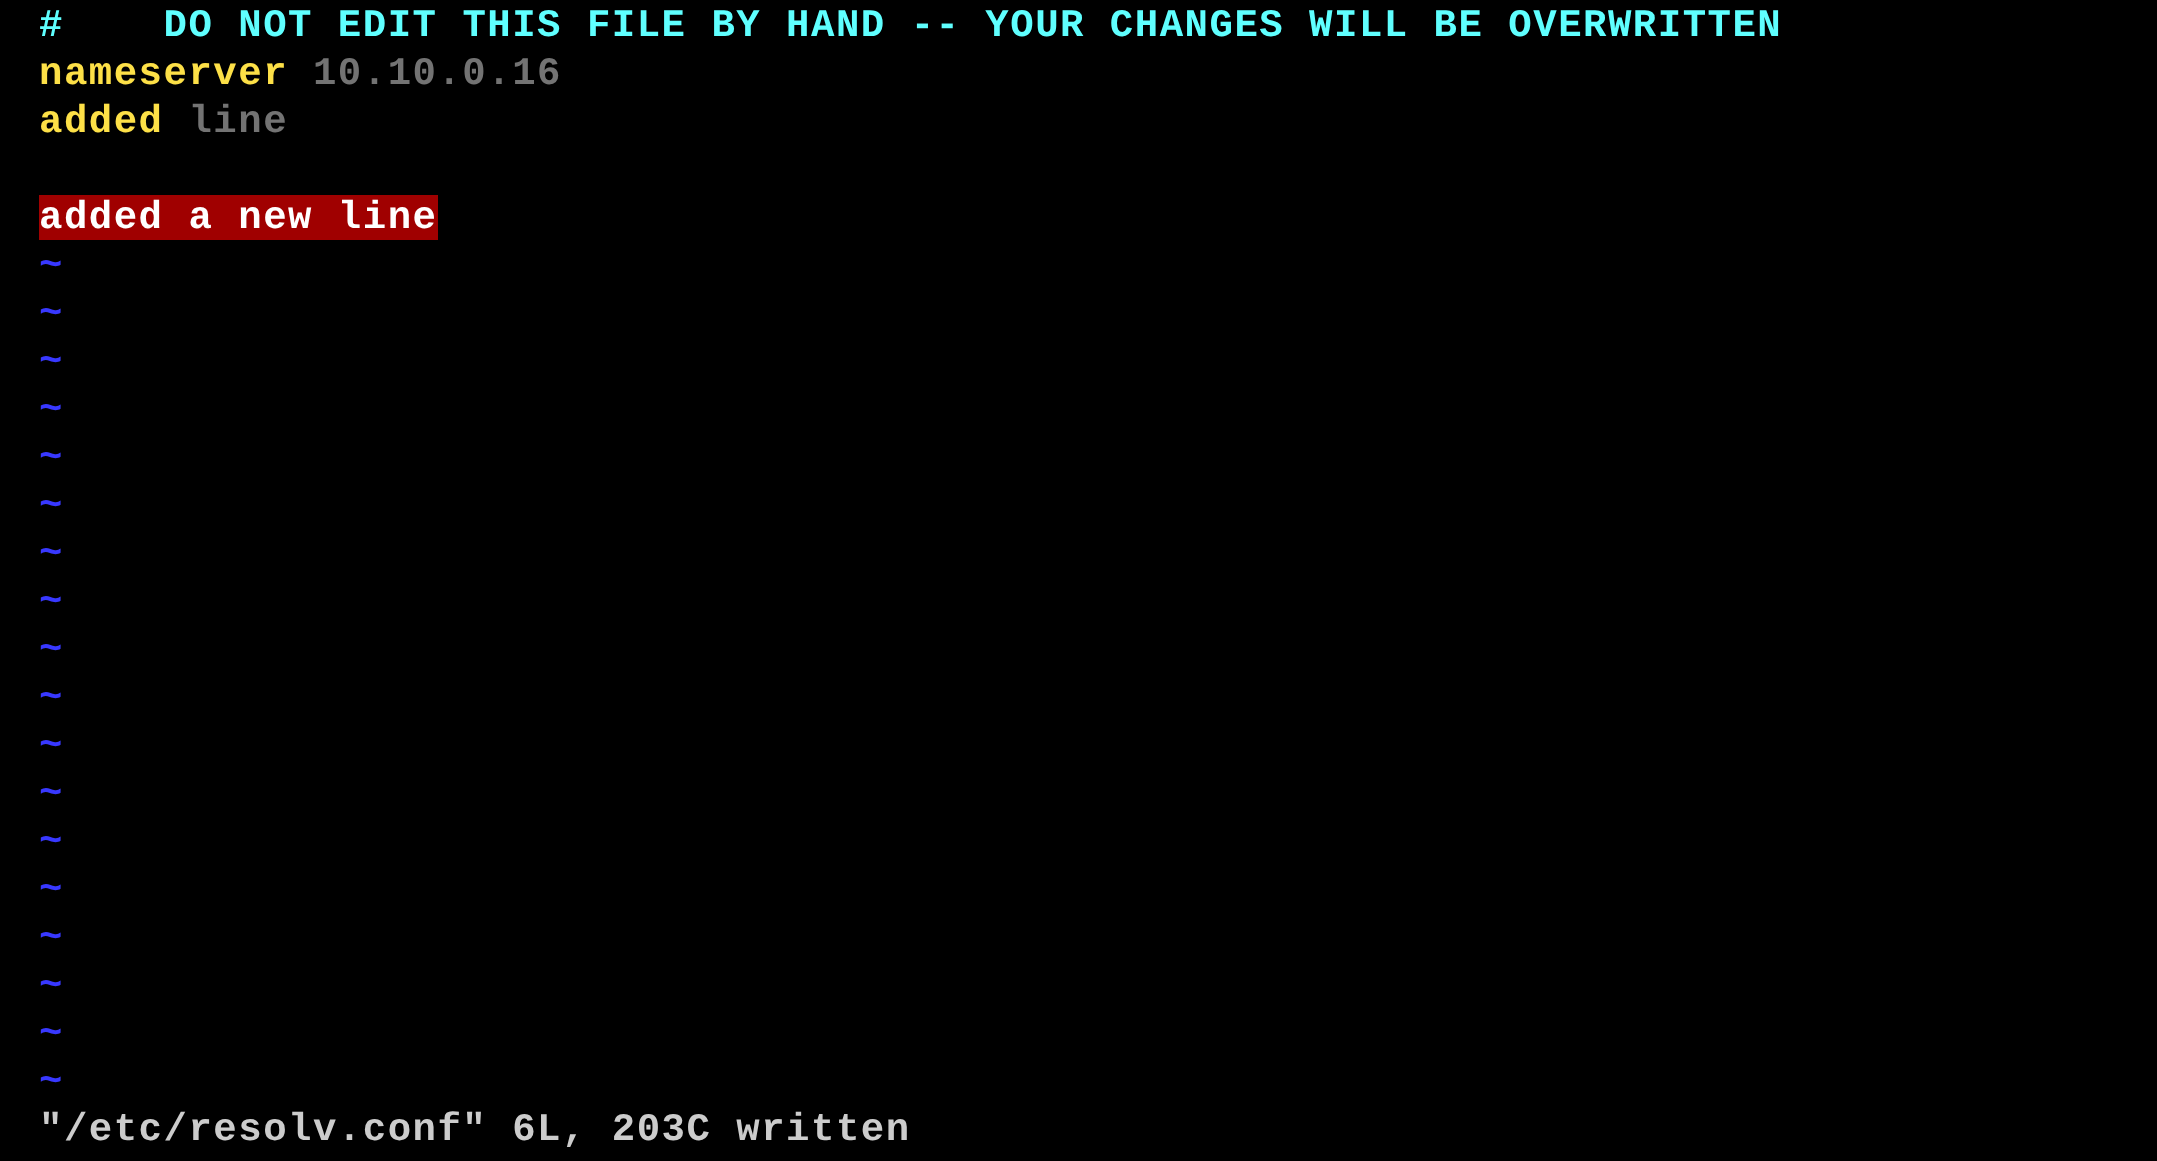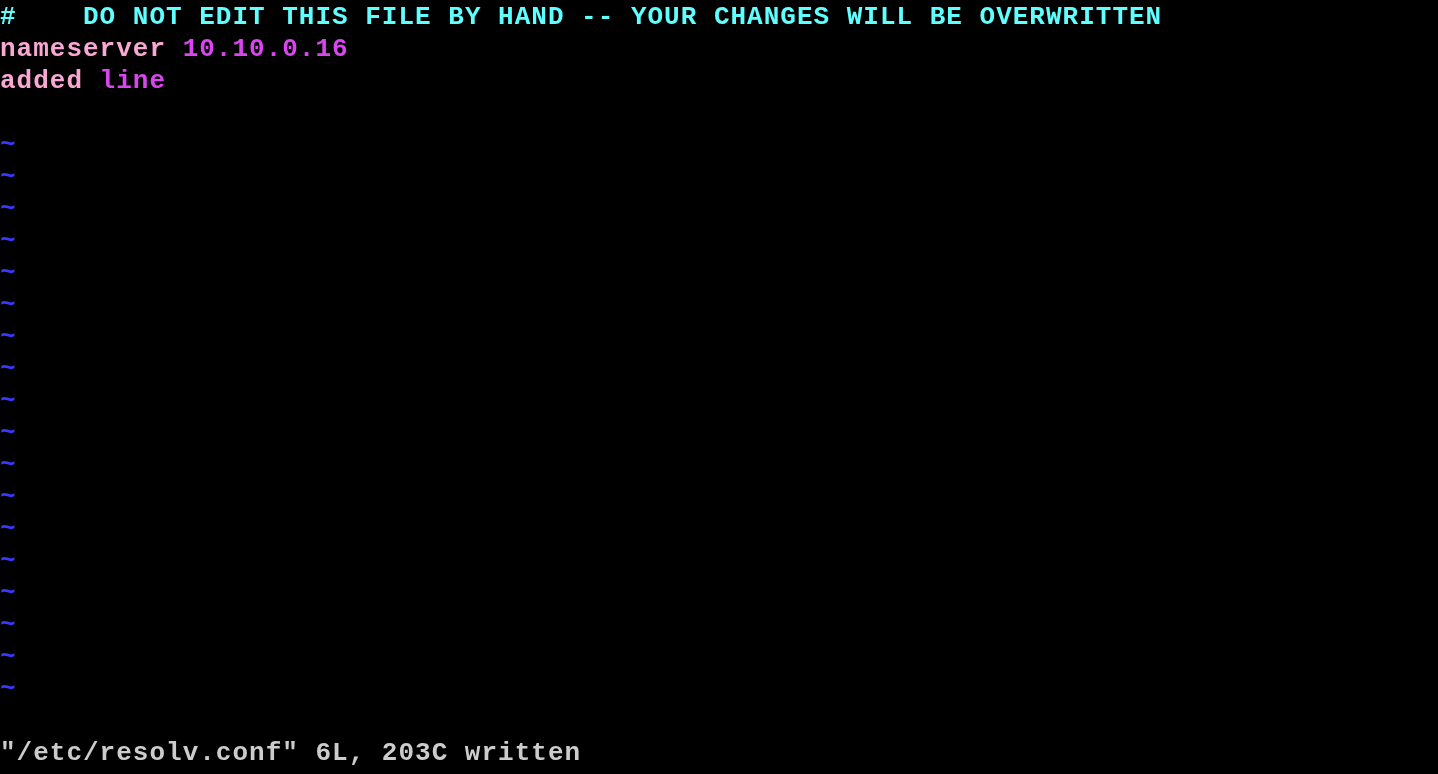--- a/index.html
+++ b/index.html
@@ -21,29 +21,30 @@
     }
     .terminal {
       width: 100%;
       height: 100%;
       position: relative;
       padding-top: 2px;
     }
     .line {
       white-space: pre;
       height: 32px;
+      margin-left: 26px;
     }
     .cyan {
       color: #5fffff;
     }
     .yellow {
-      color: #f9a8d4;
+      color: #fde047;
     }
     .magenta {
-      color: #d946ef;
+      color: #737373;
     }
     .error-bg {
       background-color: #a00000;
       color: #ffffff;
       display: inline;
     }
     .tilde-line {
       color: #3838ff;
     }
     .status-line {
@@ -54,20 +55,21 @@
     }
   </style>
 </head>
 <body>
 
 <div class="terminal">
   <div class="line"><span class="cyan">#</span><span class="cyan">    DO NOT EDIT THIS FILE BY HAND -- YOUR CHANGES WILL BE OVERWRITTEN</span></div>
   <div class="line"><span class="yellow">nameserver</span><span class="magenta"> 10.10.0.16</span></div>
   <div class="line"><span class="yellow">added</span><span class="magenta"> line</span></div>
   <div class="line"></div>
+  <div class="line"><span class="error-bg">added a new line</span></div>
   <div class="line tilde-line">~</div>
   <div class="line tilde-line">~</div>
   <div class="line tilde-line">~</div>
   <div class="line tilde-line">~</div>
   <div class="line tilde-line">~</div>
   <div class="line tilde-line">~</div>
   <div class="line tilde-line">~</div>
   <div class="line tilde-line">~</div>
   <div class="line tilde-line">~</div>
   <div class="line tilde-line">~</div>

